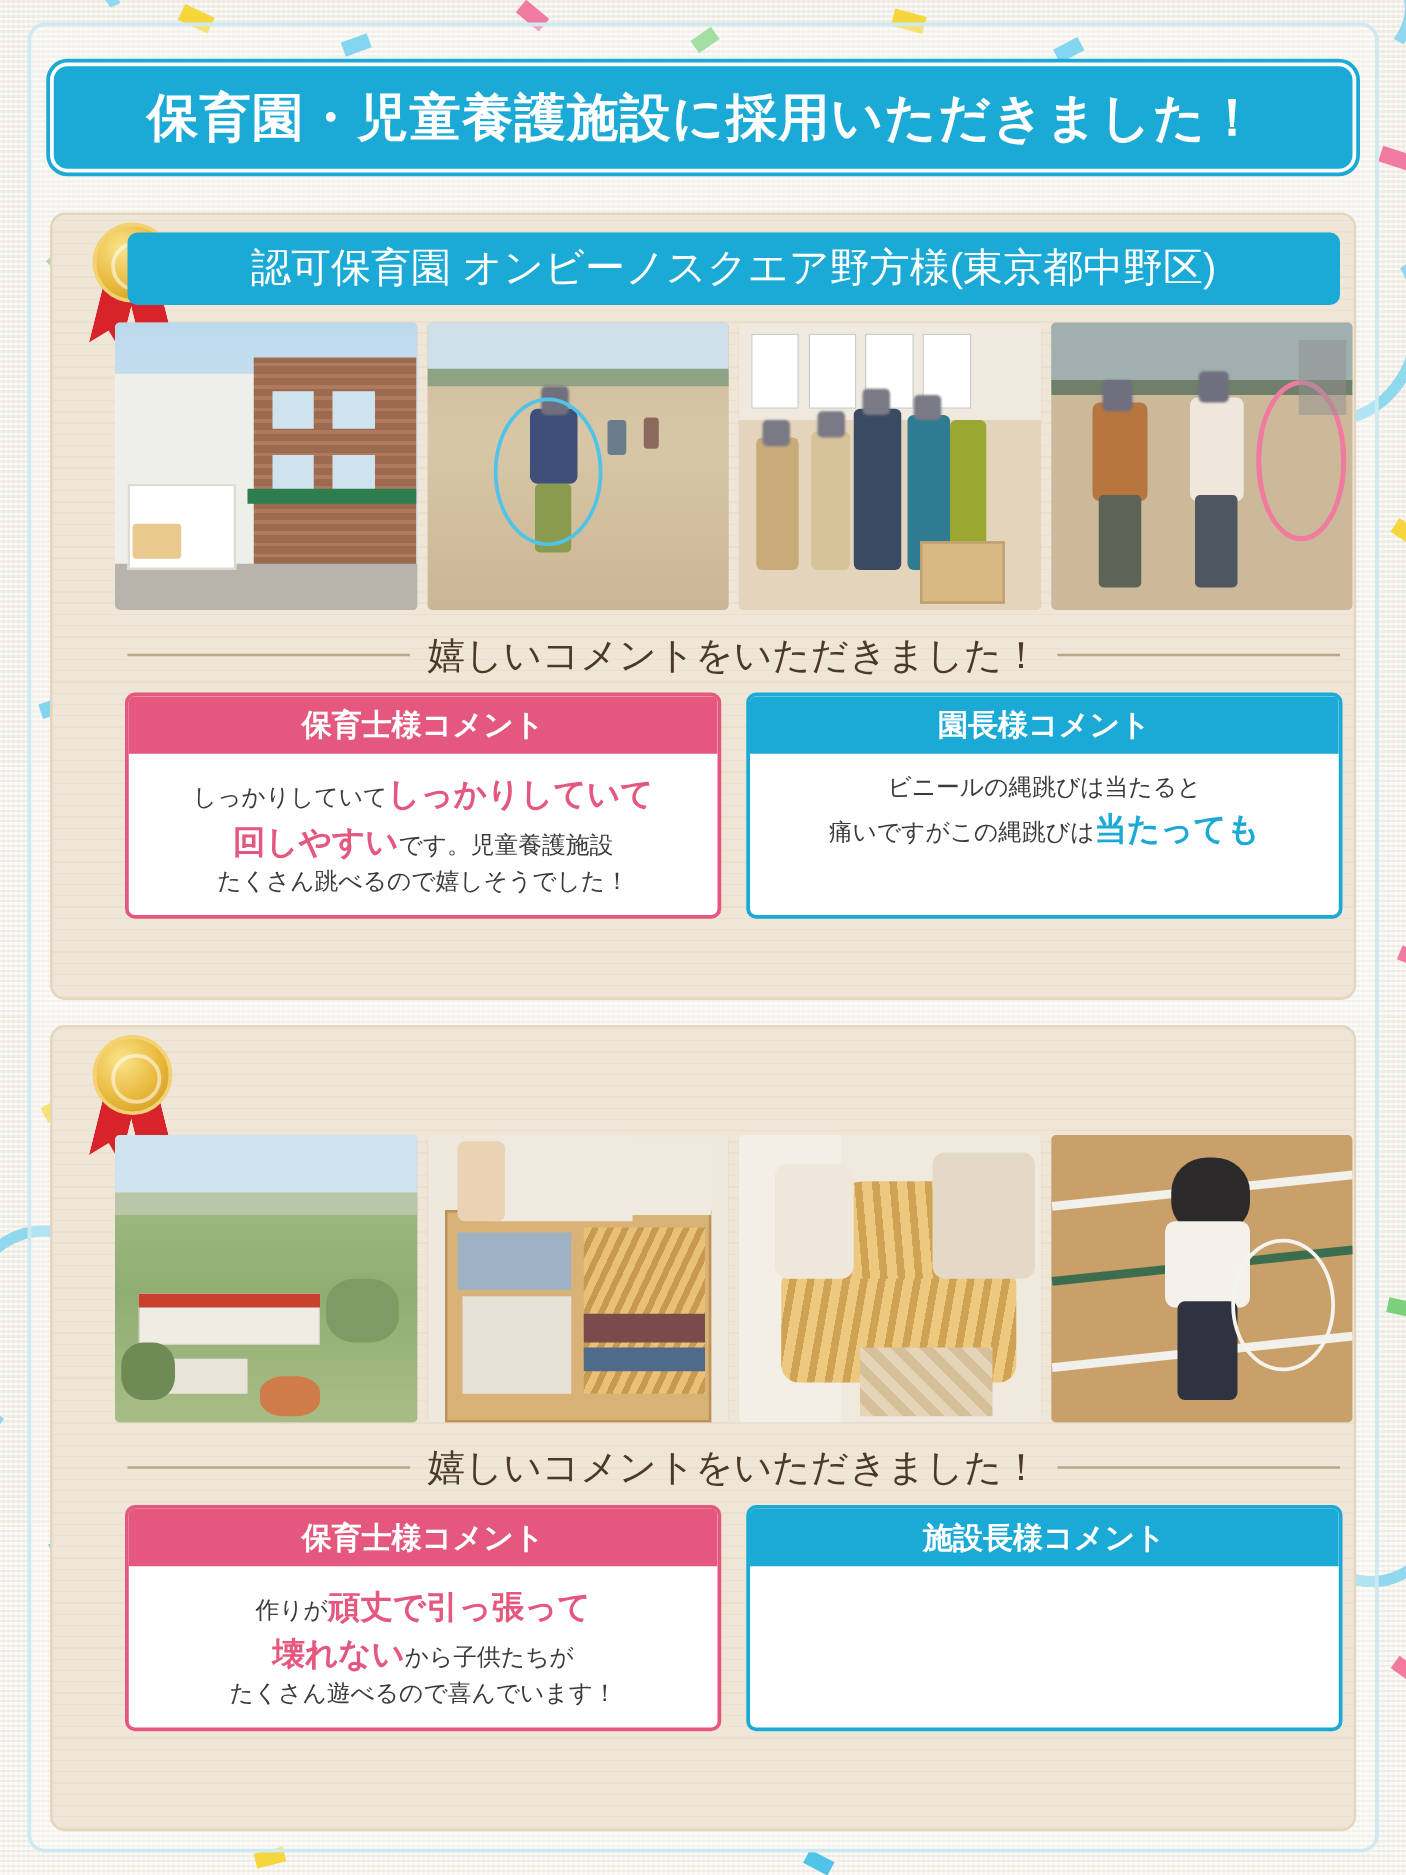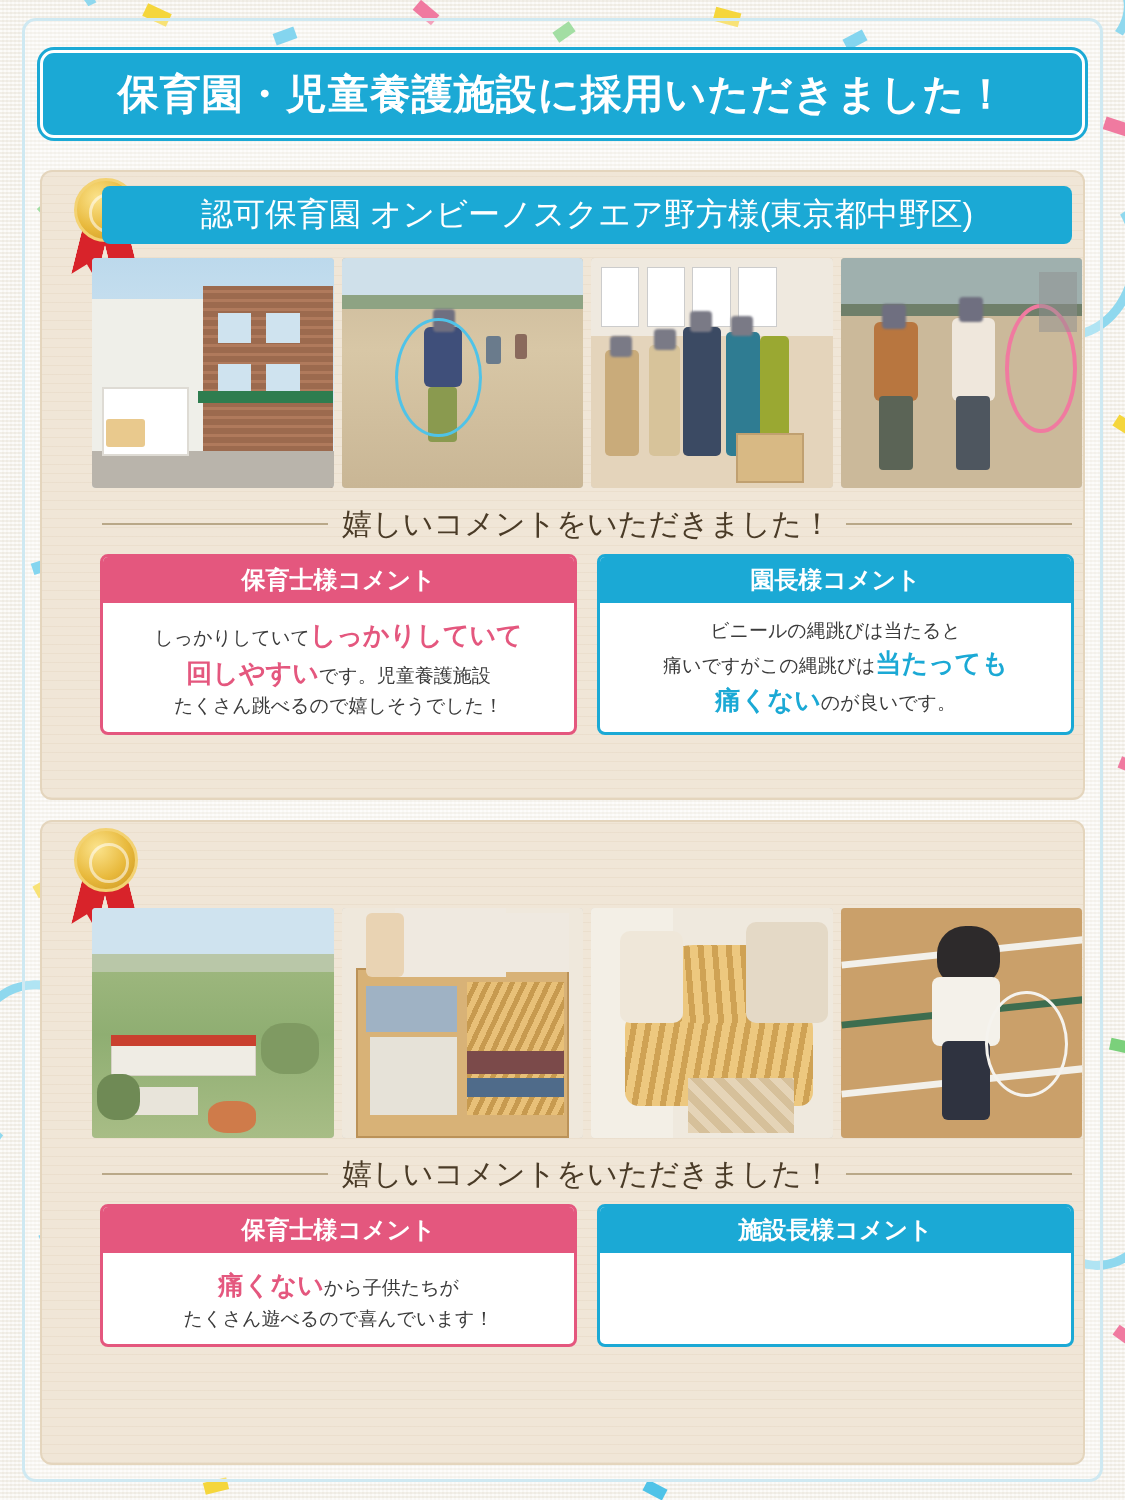--- a/index.html
+++ b/index.html
@@ -232,21 +232,20 @@
           <span class="ln2"><span>しっかりしていて</span><span class="big-pink">しっかりしていて</span></span>
           <span class="ln2"><span class="big-pink">回しやすい</span><span>です。児童養護施設</span></span>
           <span class="ln2"><span>たくさん跳べるので嬉しそうでした！</span></span>
         </div>
       </div>
       <div class="comment-box cb-blue">
         <div class="cb-head">園長様コメント</div>
         <div class="cb-body">
           <span class="ln2"><span>ビニールの縄跳びは当たると</span></span>
           <span class="ln2"><span>痛いですがこの縄跳びは</span><span class="big-blue">当たっても</span></span>
-          <span class="ln2"><span class="big-blue">痛くない</span><span>のが良いです。</span></span>
         </div>
       </div>
     </div>
   </div>
 
   <div class="card" id="card-2">
 
     <div class="medal">
       <div class="ribbon-l"></div>
       <div class="ribbon-r"></div>
@@ -301,21 +300,22 @@
     <div class="divider-row" style="top: 330px;">
       <div class="ln"></div>
       <div class="dtxt">嬉しいコメントをいただきました！</div>
       <div class="ln"></div>
     </div>
 
     <div class="comments" style="top: 382px;">
       <div class="comment-box cb-pink">
         <div class="cb-head">保育士様コメント</div>
         <div class="cb-body">
-          <span class="ln2"><span class="big-pink">痛くない</span><span>から子供たちが</span></span>
+          <span class="ln2"><span>作りが</span><span class="big-pink">頑丈で引っ張って</span></span>
+          <span class="ln2"><span class="big-pink">壊れない</span><span>から子供たちが</span></span>
           <span class="ln2"><span>たくさん遊べるので喜んでいます！</span></span>
         </div>
       </div>
       <div class="comment-box cb-blue">
         <div class="cb-head">施設長様コメント</div>
       </div>
     </div>
   </div>
 
 </div>

